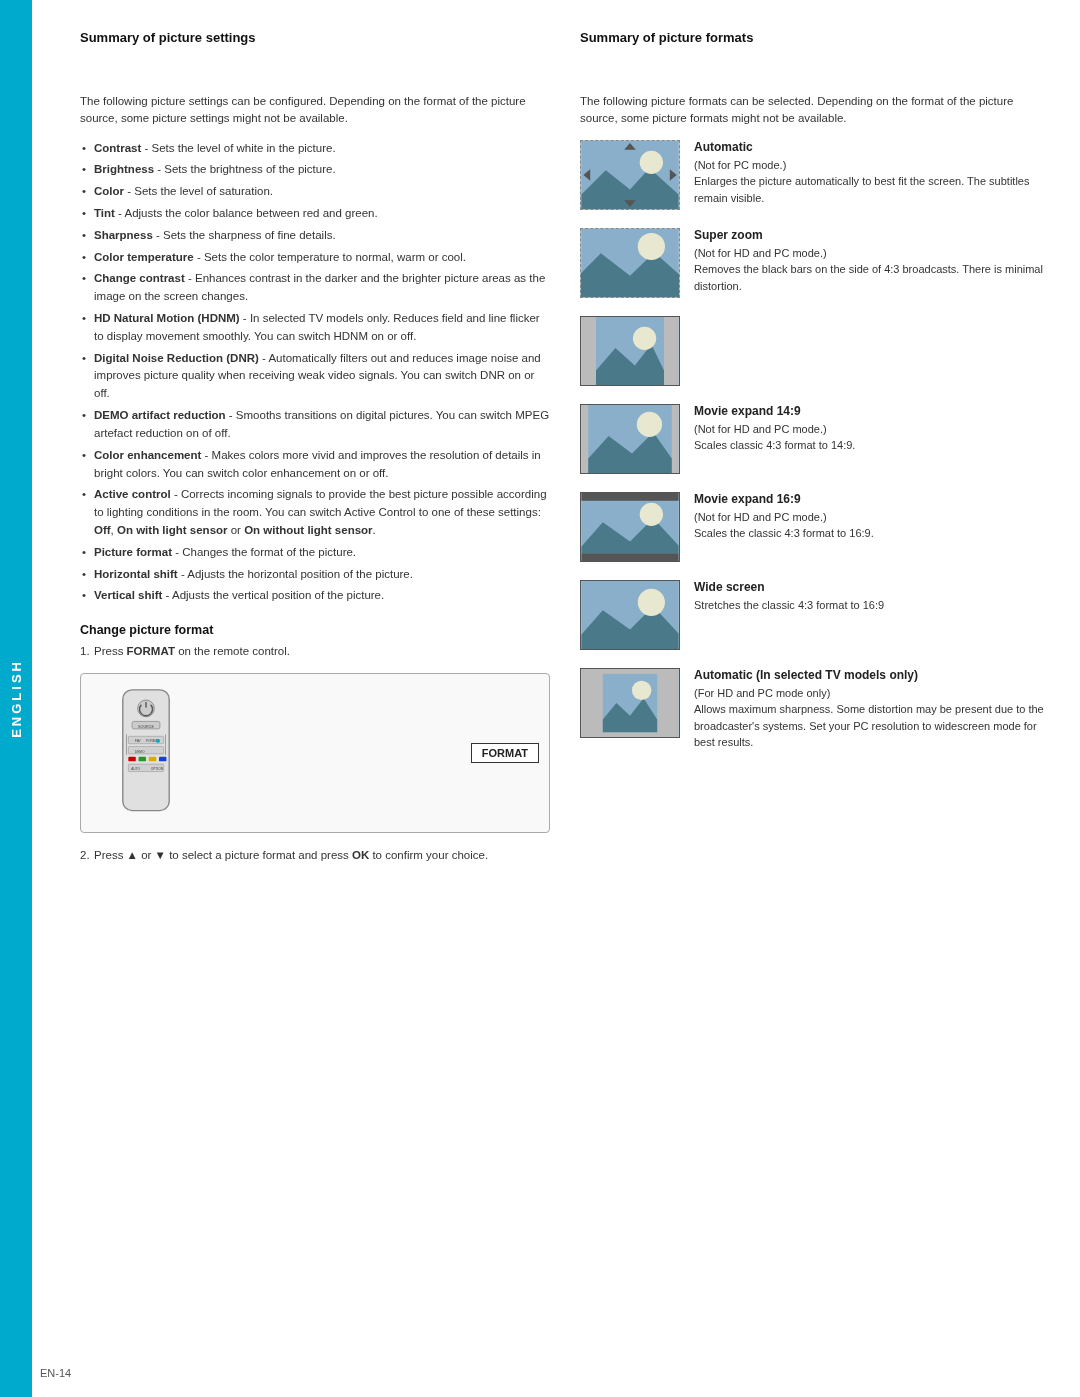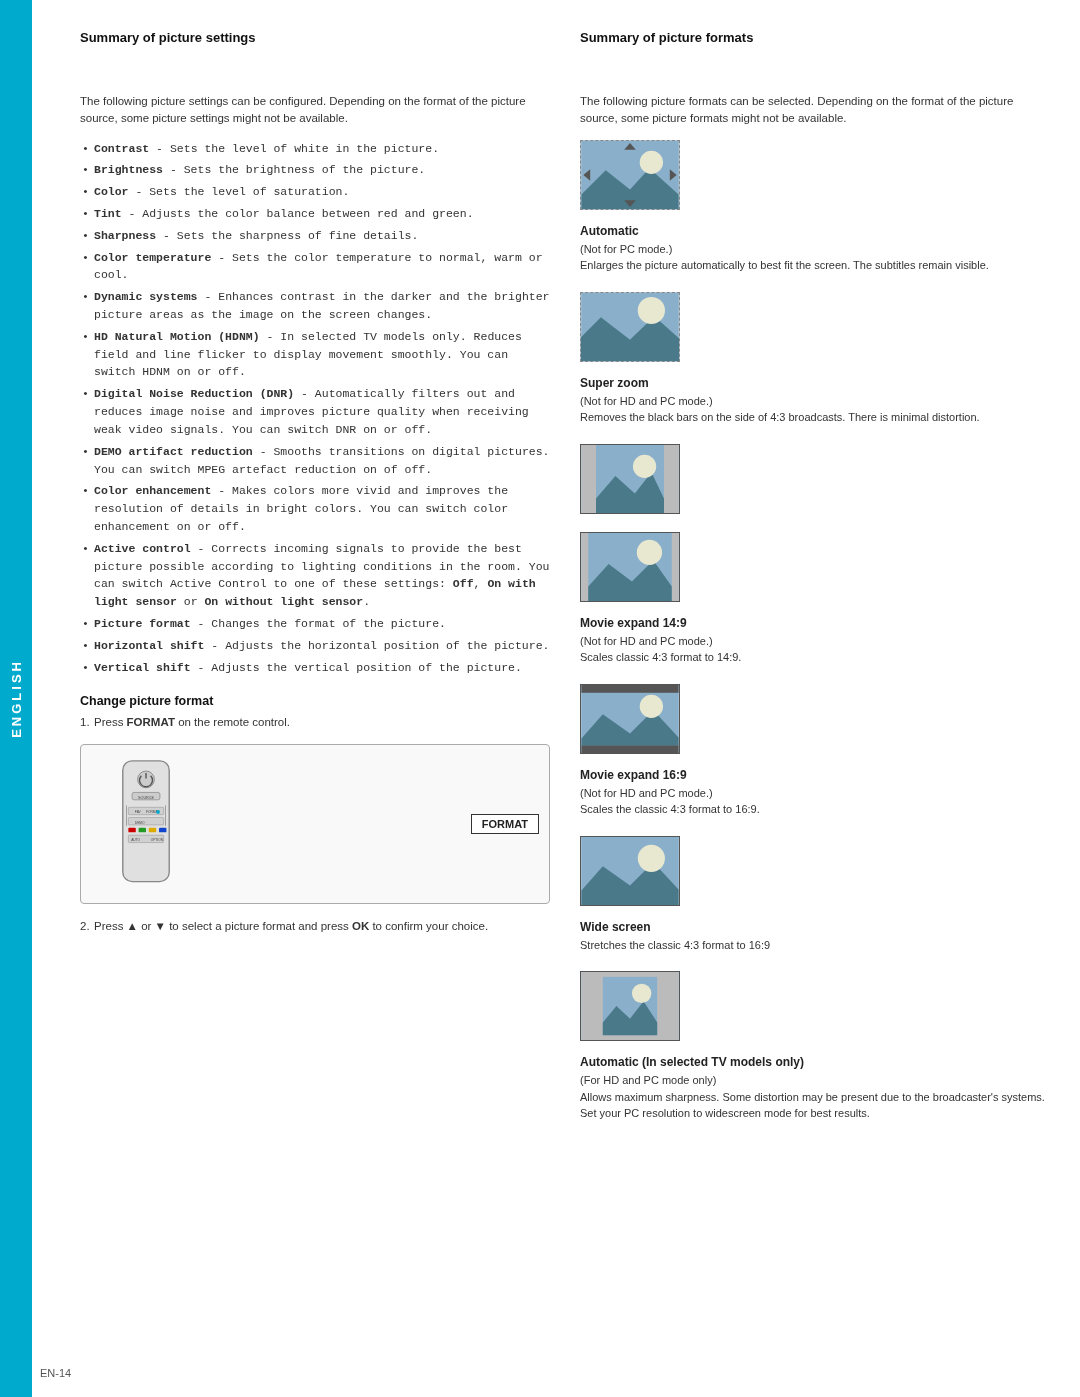--- a/index.html
+++ b/index.html
@@ -74,21 +74,20 @@
       margin: 0 0 18px 0;
       padding: 0;
     }
     ul.settings-list li {
       font-size: 11.5px;
       line-height: 1.55;
       margin-bottom: 4px;
       padding-left: 14px;
       position: relative;
       color: #333;
-      font-family: Liberation Mono, monospace;
     }
     ul.settings-list li::before {
       content: '•';
       position: absolute;
       left: 2px;
       color: #333;
     }
 
     .bold { font-weight: bold; }
 
@@ -134,21 +133,20 @@
       width: 110px;
       height: 130px;
     }
 
     
     .format-item {
       display: flex;
       align-items: flex-start;
       gap: 14px;
       margin-bottom: 18px;
-      flex-direction: column;
     }
     .format-thumb {
       width: 100px;
       height: 70px;
       flex-shrink: 0;
       border: 1.5px dashed #888;
       overflow: hidden;
       position: relative;
       background: #b0c8d8;
     }
@@ -199,21 +197,21 @@
     <h2 class="section-title">Summary of picture settings</h2>
     <p class="intro">The following picture settings can be configured. Depending on the format of the picture source, some picture settings might not be available.</p>
 
     <ul class="settings-list">
       <li><span class="bold">Contrast</span> - Sets the level of white in the picture.</li>
       <li><span class="bold">Brightness</span> - Sets the brightness of the picture.</li>
       <li><span class="bold">Color</span> - Sets the level of saturation.</li>
       <li><span class="bold">Tint</span> - Adjusts the color balance between red and green.</li>
       <li><span class="bold">Sharpness</span> - Sets the sharpness of fine details.</li>
       <li><span class="bold">Color temperature</span> - Sets the color temperature to normal, warm or cool.</li>
-      <li><span class="bold">Dynamic systems</span> - Enhances contrast in the darker and the brighter picture areas as the image on the screen changes.</li>
+      <li><span class="bold">Change contrast</span> - Enhances contrast in the darker and the brighter picture areas as the image on the screen changes.</li>
       <li><span class="bold">HD Natural Motion (HDNM)</span> - In selected TV models only. Reduces field and line flicker to display movement smoothly. You can switch HDNM on or off.</li>
       <li><span class="bold">Digital Noise Reduction (DNR)</span> - Automatically filters out and reduces image noise and improves picture quality when receiving weak video signals. You can switch DNR on or off.</li>
       <li><span class="bold">DEMO artifact reduction</span> - Smooths transitions on digital pictures. You can switch MPEG artefact reduction on of off.</li>
       <li><span class="bold">Color enhancement</span> - Makes colors more vivid and improves the resolution of details in bright colors. You can switch color enhancement on or off.</li>
       <li><span class="bold">Active control</span> - Corrects incoming signals to provide the best picture possible according to lighting conditions in the room. You can switch Active Control to one of these settings: <span class="bold">Off</span>, <span class="bold">On with light sensor</span> or <span class="bold">On without light sensor</span>.</li>
       <li><span class="bold">Picture format</span> - Changes the format of the picture.</li>
       <li><span class="bold">Horizontal shift</span> - Adjusts the horizontal position of the picture.</li>
       <li><span class="bold">Vertical shift</span> - Adjusts the vertical position of the picture.</li>
     </ul>
 

